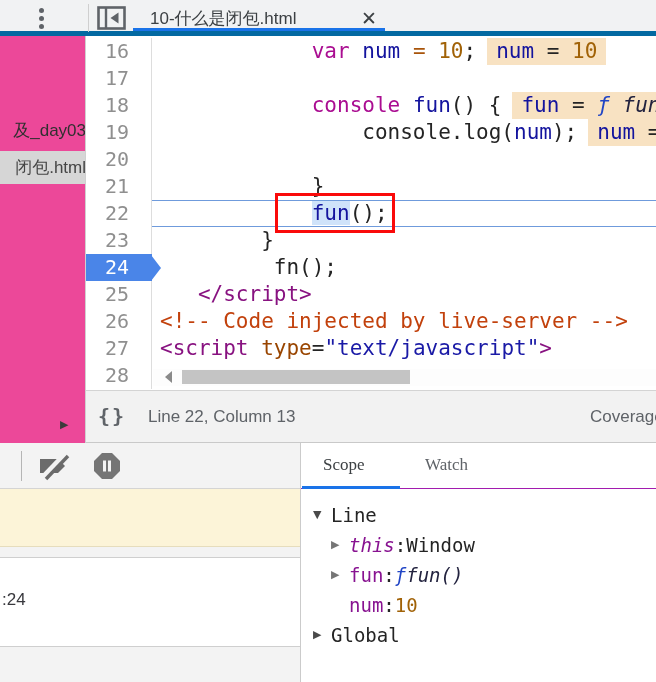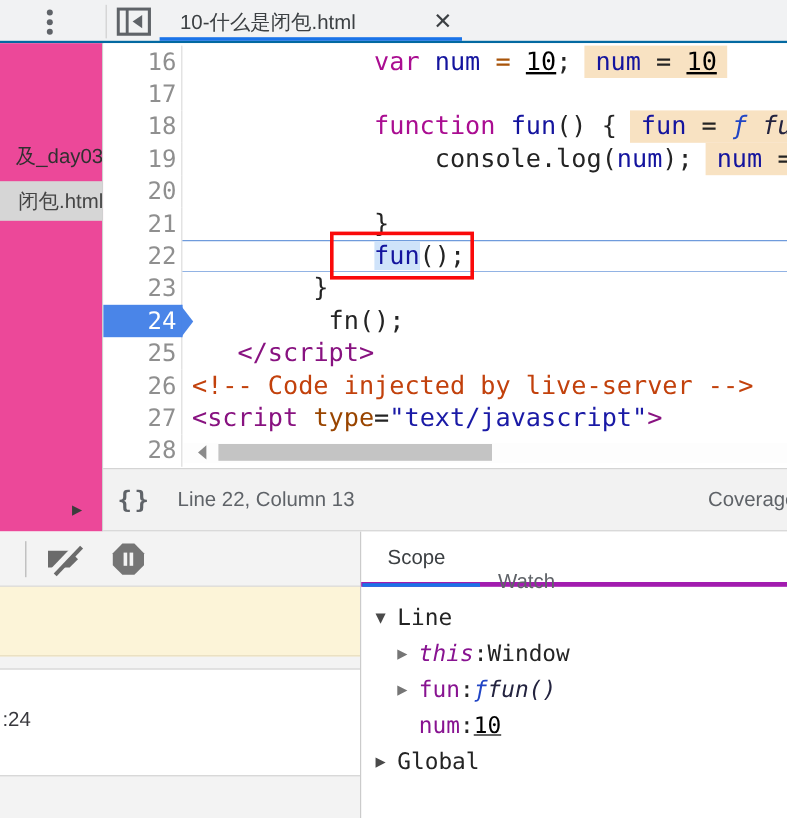--- a/index.html
+++ b/index.html
@@ -2,21 +2,21 @@
 <html><head>
 <meta charset="utf-8">
 <style>
   * { margin:0; padding:0; box-sizing:border-box; }
   html,body { width:656px; height:682px; }
   body { position:relative; overflow:hidden; background:#fff;
          font-family:"Liberation Sans", sans-serif; color:#3c4043; }
 
   
   .topbar { position:absolute; left:0; top:0; width:656px; height:36px;
-            background:#f1f2f3; border-bottom:2px solid #0369a1; }
+            background:#f1f2f3; border-bottom:5px solid #0369a1; }
   .edge-chevron { position:absolute; left:-5px; top:4px; font-size:17px; color:#5f6368; font-weight:bold; }
   .dots-icon { position:absolute; left:36px; top:5px; width:10px; height:26px; }
   .dots-icon i { display:block; width:5px; height:5px; border-radius:50%;
                  background:#5f6368; margin:3px auto; }
   .topbar .vdiv { position:absolute; left:88px; top:4px; width:1px; height:28px; background:#cfcfcf; }
   .navtoggle { position:absolute; left:97px; top:6px; width:30px; height:24px; }
   .tab { position:absolute; left:133px; top:0; width:252px; height:36px;
          display:flex; align-items:center; }
   .tab-underline { position:absolute; left:133px; bottom:0; width:252px; height:3px; background:#1a73e8; }
   .tab-title { margin-left:17px; font-size:17px; color:#3c4043; white-space:nowrap; }
@@ -31,36 +31,36 @@
   .nav-item.selected { background:#d6d6d6; color:#454545; }
   .nav-collapse { position:absolute; left:60px; top:382px; font-size:11px; color:#3c3c3c;
                   font-family:"DejaVu Sans", sans-serif; cursor:pointer; }
 
   
   .editor { position:absolute; left:86px; top:36px; width:570px; height:354px;
             background:#fff; overflow:hidden; }
   .lines { position:absolute; left:0; top:2px; width:100%; }
   .cl { display:flex; height:27px; line-height:27px;
         font-family:"DejaVu Sans Mono", monospace; font-size:21px; }
-  .gut { flex:0 0 66px; width:66px; text-align:right; padding-right:4px;
+  .gut { flex:0 0 66px; width:66px; text-align:right; padding-right:22px;
          color:#8f8f8f; font-size:20px; border-right:1px solid #ddd; cursor:pointer; }
   .gut.bp { background:#4a85e8; color:#fff; border-right-color:#4a85e8; position:relative; }
   .gut.bp::after { content:""; position:absolute; right:-10px; top:50%; margin-top:-13px;
                    border-left:10px solid #4a85e8;
                    border-top:13px solid transparent; border-bottom:13px solid transparent; }
   .code { flex:1; padding-left:8px; white-space:pre; position:relative; color:#242424; }
   .code.exec { box-shadow: inset 0 1px 0 #6f9bdc, inset 0 -1px 0 #6f9bdc; }
   .redbox { position:absolute; left:123px; top:-7px; width:120px; height:40px;
             border:3px solid #fa0a0a; z-index:5; }
   .hint { display:inline-block; background:#f8e2c2; padding:0 9px; margin-left:11px; }
 
   
   .c-kw     { color:#aa0d91; }
   .c-def    { color:#14149e; }
-  .c-num    { color:#000000;text-decoration:underline; }
+  .c-num    { color:#a16207; }
   .c-op     { color:#a8540a; }
   .c-plain  { color:#242424; }
   .c-comment{ color:#c2410c; }
   .c-tag    { color:#881280; }
   .c-attr   { color:#994500; }
   .c-val    { color:#1a1aa6; }
   .c-prop   { color:#881391; }
   .c-propi  { color:#881391; font-style:italic; }
   .c-fsym   { color:#2145c5; font-style:italic; }
   .c-fprev  { color:#23233f; font-style:italic; }
@@ -91,21 +91,21 @@
   .tb-sep { position:absolute; left:21px; top:8px; width:1px; height:30px; background:#b5b5b5; }
   .tb-ico { position:absolute; top:8px; cursor:pointer; }
   .paused-area { position:absolute; left:0; top:46px; width:300px; height:58px;
                  background:#fcf4d8; border-bottom:1px solid #e6ddbd; }
   .bp-list { position:absolute; left:0; top:114px; width:300px; height:90px;
              background:#fff; border-top:1px solid #cfcfcf; border-bottom:1px solid #cfcfcf; }
   .bp-entry { position:absolute; left:2px; top:32px; font-size:17px; color:#38383d; cursor:pointer;text-align:right; }
 
   .br { position:absolute; left:300px; top:0; width:356px; height:239px;
         background:#fff; border-left:1px solid #cbcbcb; }
-  .ptabs { position:absolute; left:0; top:0; width:356px; height:46px; border-bottom:4px solid #a21caf; }
+  .ptabs { position:absolute; left:0; top:0; width:356px; height:46px; border-bottom:1px solid #a21caf;font-family:Liberation Serif, serif; }
   .ptab { position:absolute; top:12px; font-size:17px; color:#5f6368; cursor:pointer; }
   .ptab.active { color:#3c4043; }
   .ptab-underline { position:absolute; left:1px; top:43px; width:98px; height:3px; background:#1a73e8; }
   .stree { position:absolute; left:0; top:57px; width:356px; }
   .srow { height:30px; line-height:30px; display:flex;
           font-family:"DejaVu Sans Mono", monospace; font-size:19px; cursor:pointer; }
   .srow.lvl0 { padding-left:12px; }
   .srow.lvl1 { padding-left:30px; }
   .sexp { flex:0 0 18px; width:18px; font-size:11px; color:#757575;
           font-family:"DejaVu Sans", sans-serif; }
@@ -150,21 +150,21 @@
       <div class="cl">
         <div class="gut">16</div>
         <div class="code"><span class="c-plain">            </span><span class="c-kw">var</span><span class="c-plain"> </span><span class="c-def">num</span><span class="c-plain"> </span><span class="c-op">=</span><span class="c-plain"> </span><span class="c-num">10</span><span class="c-plain">;</span><span class="hint"><span class="c-def">num</span><span class="c-plain"> = </span><span class="c-num">10</span></span></div>
       </div>
       <div class="cl">
         <div class="gut">17</div>
         <div class="code"></div>
       </div>
       <div class="cl">
         <div class="gut">18</div>
-        <div class="code"><span class="c-plain">            </span><span class="c-kw">function</span><span class="c-plain"> </span><span class="c-def">fun</span><span class="c-plain">() {</span><span class="hint"><span class="c-def">fun</span><span class="c-plain"> = </span><span class="c-fsym">ƒ</span><span class="c-fprev"> fun()</span></span></div>
+        <div class="code"><span class="c-plain">            </span><span class="c-kw">console</span><span class="c-plain"> </span><span class="c-def">fun</span><span class="c-plain">() {</span><span class="hint"><span class="c-def">fun</span><span class="c-plain"> = </span><span class="c-fsym">ƒ</span><span class="c-fprev"> fun()</span></span></div>
       </div>
       <div class="cl">
         <div class="gut">19</div>
         <div class="code"><span class="c-plain">                console.log(</span><span class="c-def">num</span><span class="c-plain">);</span><span class="hint"><span class="c-def">num</span><span class="c-plain"> = </span></span></div>
       </div>
       <div class="cl">
         <div class="gut">20</div>
         <div class="code"></div>
       </div>
       <div class="cl">
@@ -235,21 +235,21 @@
     <div class="paused-area"></div>
     <div class="bp-list">
       <span class="bp-entry">:24</span>
     </div>
   </div>
 
   <div class="br">
     <div class="ptabs" id="scope-tabs">
       <div class="ptab-underline"></div>
     <span class="ptab active" style="left: 22px;">Scope</span>
-        <span class="ptab" style="left: 114px; margin-top: 20px;">Watch</span>
+        <span class="ptab" style="left: 124px;">Watch</span>
       </div>
     <div class="stree" id="scope-tree">
         <div class="srow lvl0">
           <span class="sexp">▼</span>
           <span class="c-plain">Line</span>
         </div>
         <div class="srow lvl1">
           <span class="sexp">▶</span>
           <span class="c-propi">this</span>
           <span class="c-plain">: </span>

